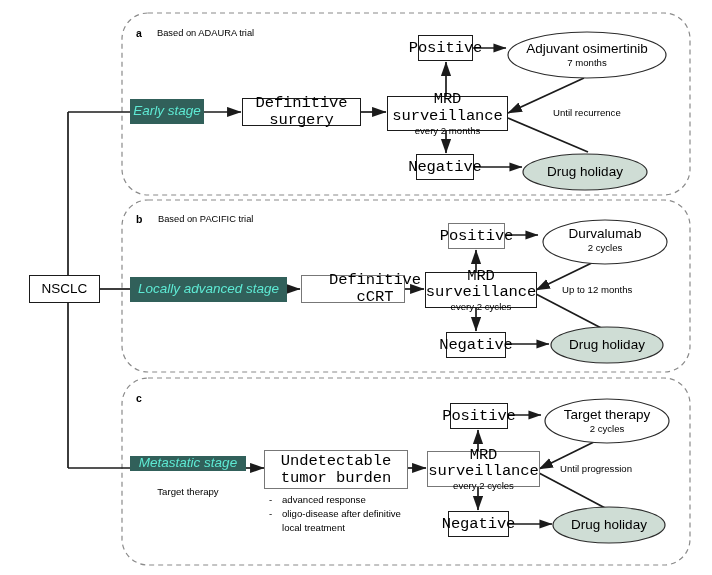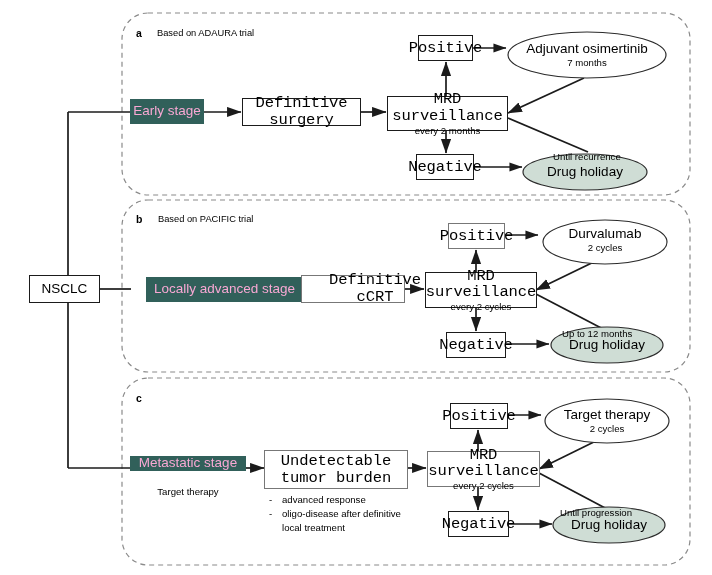--- a/index.html
+++ b/index.html
@@ -7,27 +7,27 @@
        font-family:"Liberation Sans","DejaVu Sans",sans-serif;color:#000;}
   #root{position:relative;width:712px;height:575px;}
   svg#canvas{position:absolute;left:0;top:0;width:712px;height:575px;}
 
   
   .node{position:absolute;box-sizing:border-box;display:flex;
         flex-direction:column;align-items:center;justify-content:center;
         text-align:center;line-height:1.08;}
   .boxwhite{background:#fff;border:1.4px solid #1b1b1b;}
   .boxwhite.thick{border:1.6px solid #777;}
-  .boxgreen{background:#31605A;color:#f9a8d4;border:1px solid #31605A;}
+  .boxgreen{background:#31605A;color:#5eead4;border:1px solid #31605A;font-style:italic;}
 
   .t-lg{font-size:15.5px;letter-spacing:-0.1px;font-family:Liberation Mono, monospace;}
   .t-md{font-size:13.5px;}
   .t-sub{font-size:9.6px;margin-top:1px;}
 
-  .freetext{position:absolute;font-size:9.6px;white-space:nowrap;margin-top:44px;}
+  .freetext{position:absolute;font-size:9.6px;white-space:nowrap;}
   .panel-label{position:absolute;font-size:9.3px;white-space:nowrap;}
   .panel-letter{position:absolute;font-size:10.5px;font-weight:bold;}
   .caption{position:absolute;font-size:9.6px;white-space:nowrap;text-align:center;}
   .bullets{position:absolute;font-size:9.6px;line-height:1.45;white-space:nowrap;}
   .bullets .b{display:block;}
   .bullets .dash{display:inline-block;width:13px;}
   .bullets .ind{display:inline-block;width:13px;}
 </style>
 </head>
 <body>
@@ -145,21 +145,21 @@
 
   <div class="node" style="left:523px;top:160px;width:124px;height:24px;">
     <span class="t-md">Drug holiday</span>
   </div>
 
   <div class="freetext" style="left:553px;top:107px;">Until recurrence</div>
 
   <div class="panel-letter" style="left:136px;top:213px;">b</div>
   <div class="panel-label" style="left:158px;top:214px;">Based on PACIFIC trial</div>
 
-  <div class="node boxgreen t-md" style="left:130px;top:277px;width:157px;height:25px;margin-left:16px;">
+  <div class="node boxgreen t-md" style="left:130px;top:277px;width:157px;height:25px;">
     <span>Locally advanced stage</span>
   </div>
 
   <div class="node boxwhite thick t-lg" style="left:301px;top:275px;width:104px;height:28px;padding-left:44px;">
     <span>Definitive cCRT</span>
   </div>
 
   <div class="node boxwhite" style="left:425px;top:272px;width:112px;height:36px;">
     <span class="t-lg">MRD surveillance</span>
     <span class="t-sub">every 2 cycles</span>

